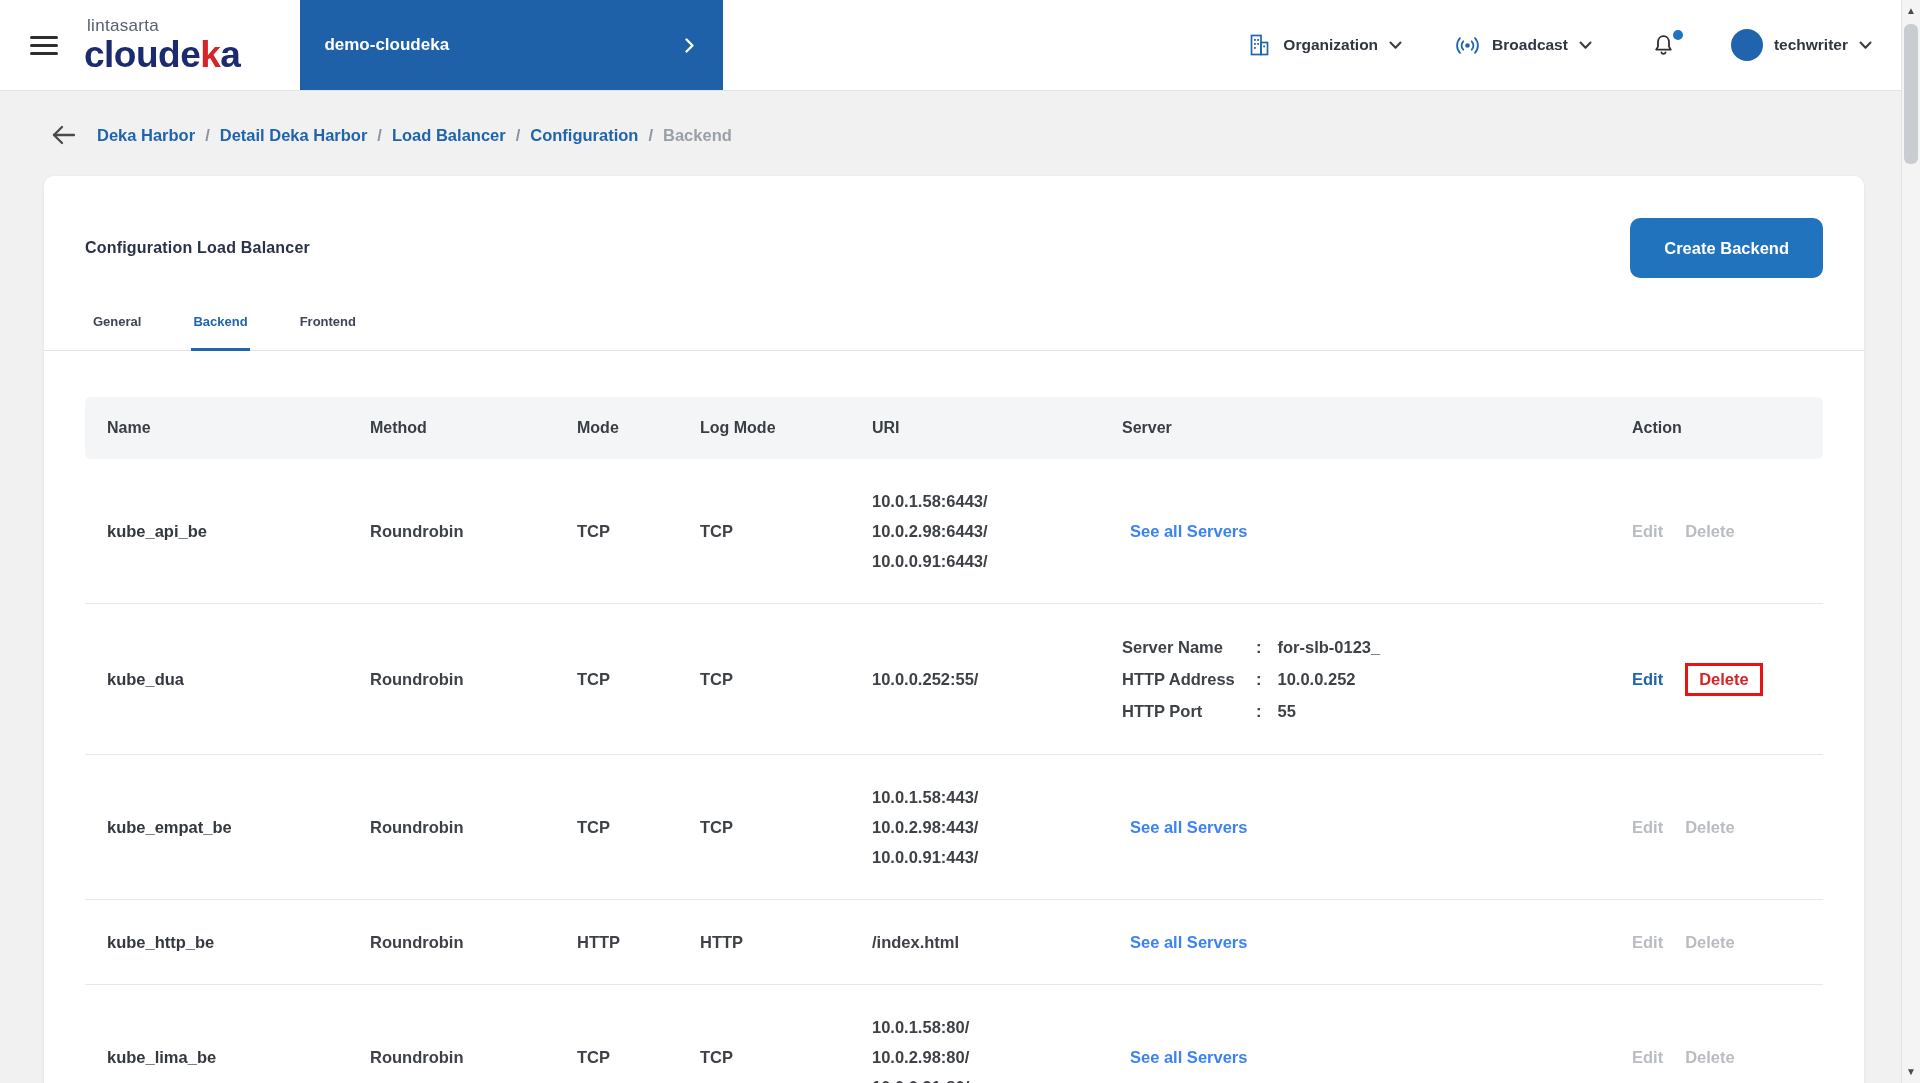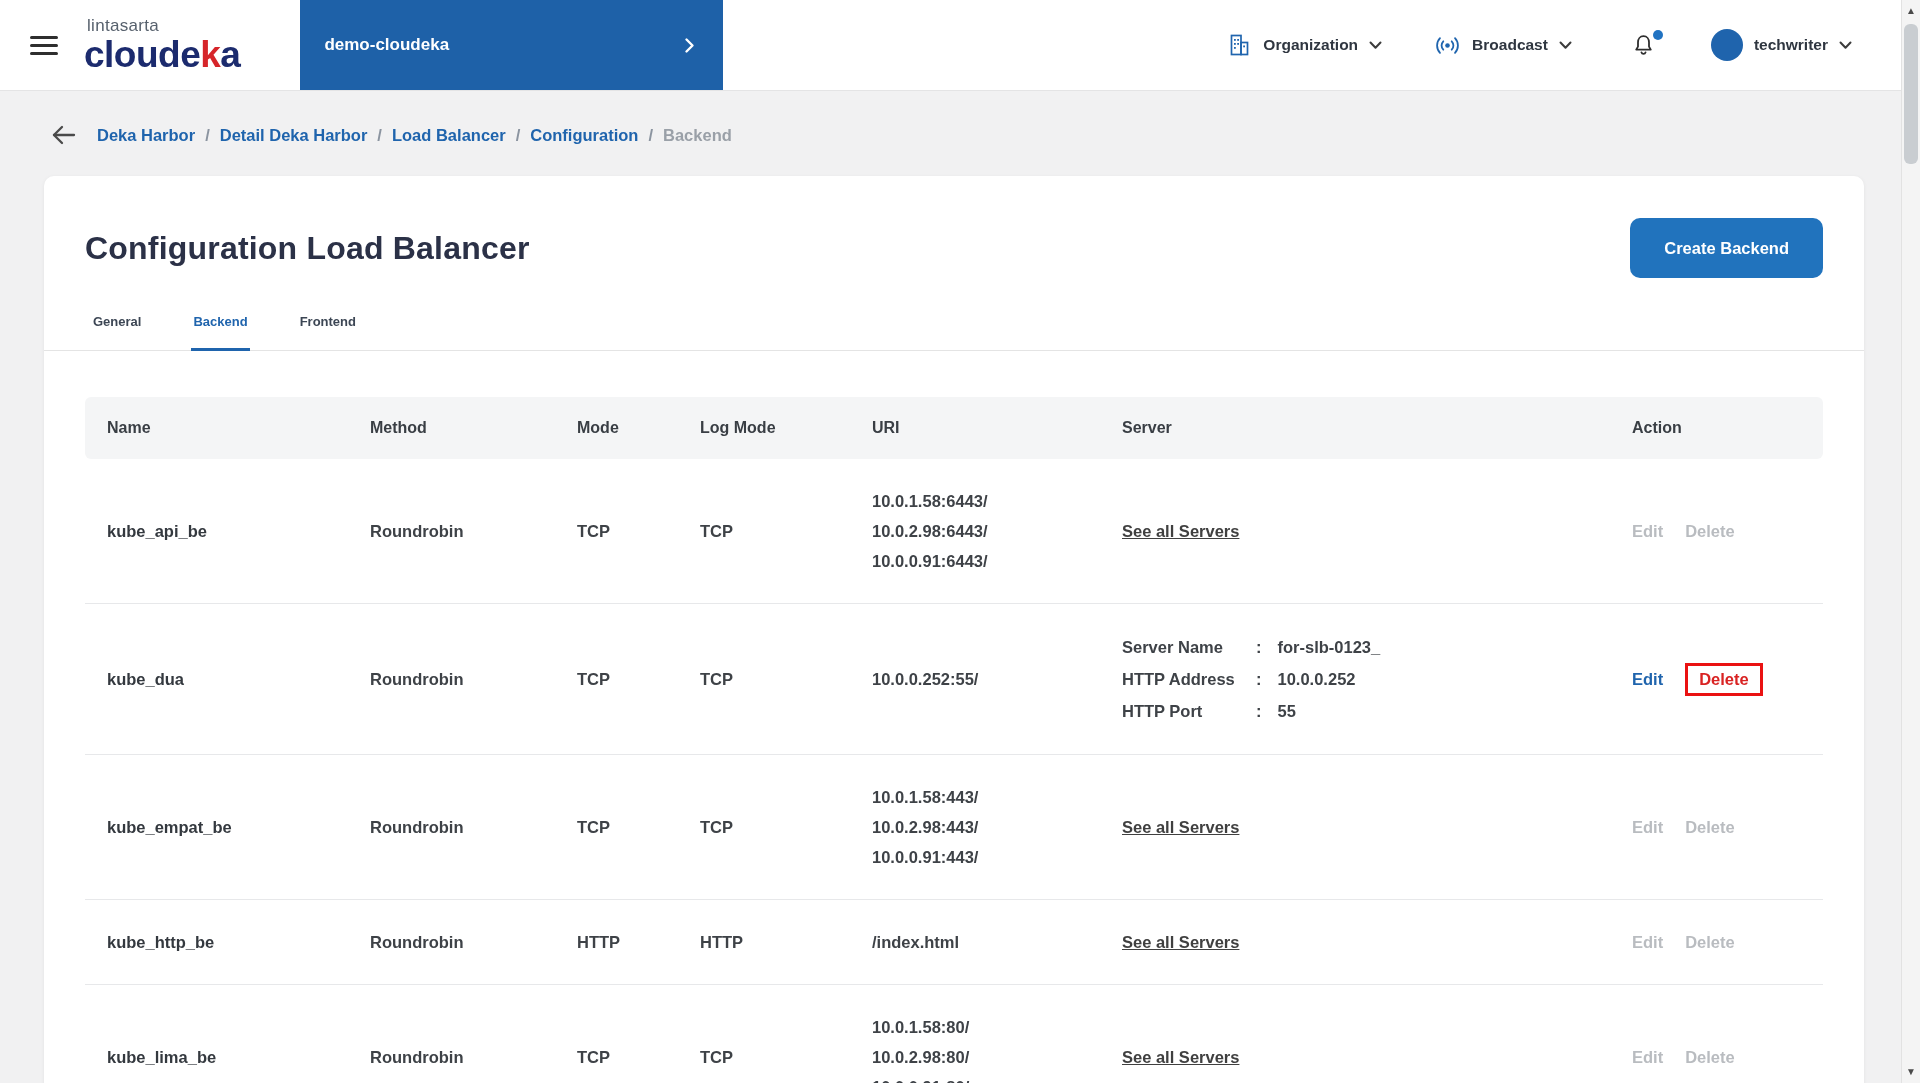--- a/index.html
+++ b/index.html
@@ -7,21 +7,21 @@
   body {
     width:1920px; height:1083px; overflow:hidden;
     background:#f1f1f2;
     font-family:"Liberation Sans", sans-serif;
     color:#3e4247;
   }
 
   
   .topbar {
     height:90px; background:#ffffff; display:flex; align-items:center;
-    padding-right:68px; position:relative; box-shadow:0 1px 0 rgba(0,0,0,0.05);
+    padding-right:48px; position:relative; box-shadow:0 1px 0 rgba(0,0,0,0.05);
   }
   .hamburger { margin-left:30px; width:28px; cursor:pointer; }
   .hamburger span { display:block; height:3px; background:#2e2e2e; margin:5px 0; border-radius:2px; }
   .logo { margin-left:26px; line-height:1; }
   .logo-top { font-size:17px; color:#57616d; letter-spacing:.3px; margin-left:3px; }
   .logo-main { font-size:37px; font-weight:800; color:#1c2b6e; letter-spacing:-0.5px; margin-top:2px; }
   .logo-main .accent { color:#d6252a; }
 
   .project-box {
     margin-left:60px; width:423px; height:90px; background:#1e61a8;
@@ -46,21 +46,21 @@
   .crumb-link { color:#1f64ad; cursor:pointer; }
   .crumb-sep { color:#8b94a0; font-weight:600; }
   .crumb-current { color:#9aa0a8; }
 
   
   .card {
     background:#fff; border-radius:10px; margin:0 56px 0 44px;
     padding:0 41px 30px; box-shadow:0 1px 4px rgba(16,24,40,.06);
   }
   .card-header { display:flex; justify-content:space-between; align-items:center; padding-top:42px; }
-  .page-title { font-size:32px; font-weight:800; color:#2b3147; margin:0; letter-spacing:.2px; }
+  .page-title { font-size:16px; font-weight:800; color:#2b3147; margin:0; letter-spacing:.2px; }
   .create-btn {
     height:60px; padding:5px 34px; background:#2173bd; color:#fff; border:none;
     border-radius:10px; font-family:inherit; font-size:16.5px; font-weight:700; cursor:pointer;
   }
 
   .tabs {
     display:flex; gap:48px; margin:26px -41px 0; padding:0 47px;
     border-bottom:1px solid #e4e4e4;
   }
   .tab {
@@ -76,21 +76,21 @@
     padding-left:22px; align-items:center;
   }
   .thead {
     margin-top:46px; height:62px; background:#f4f5f6; border-radius:6px;
     font-size:16px; font-weight:700; color:#393e44;
   }
   .trow { padding-top:27px; padding-bottom:27px; border-bottom:1px solid #e7e8ea; }
   .cell { font-size:16.5px; font-weight:700; color:#3e4247; }
   .name-cell { color:#34393f; }
   .uri-cell div { line-height:30px; }
-  .server-link { color:#404040; text-decoration:underline; cursor:pointer; }
+  .server-link { color:#3b82f6; cursor:pointer;margin-left:8px; }
   .detail-line { display:flex; line-height:32px; }
   .dk { width:134px; }
   .dc { margin-right:16px; }
   .action-cell { display:flex; gap:22px; align-items:flex-start; }
   .act { cursor:pointer; }
   .act-muted { color:#b9bcc0; }
   .act-active { color:#1f64ad; }
   .act-danger { color:#d92323; }
   .boxed { border:3px solid #ea1212; padding:4px 11px; margin:-7px 0; }
 

